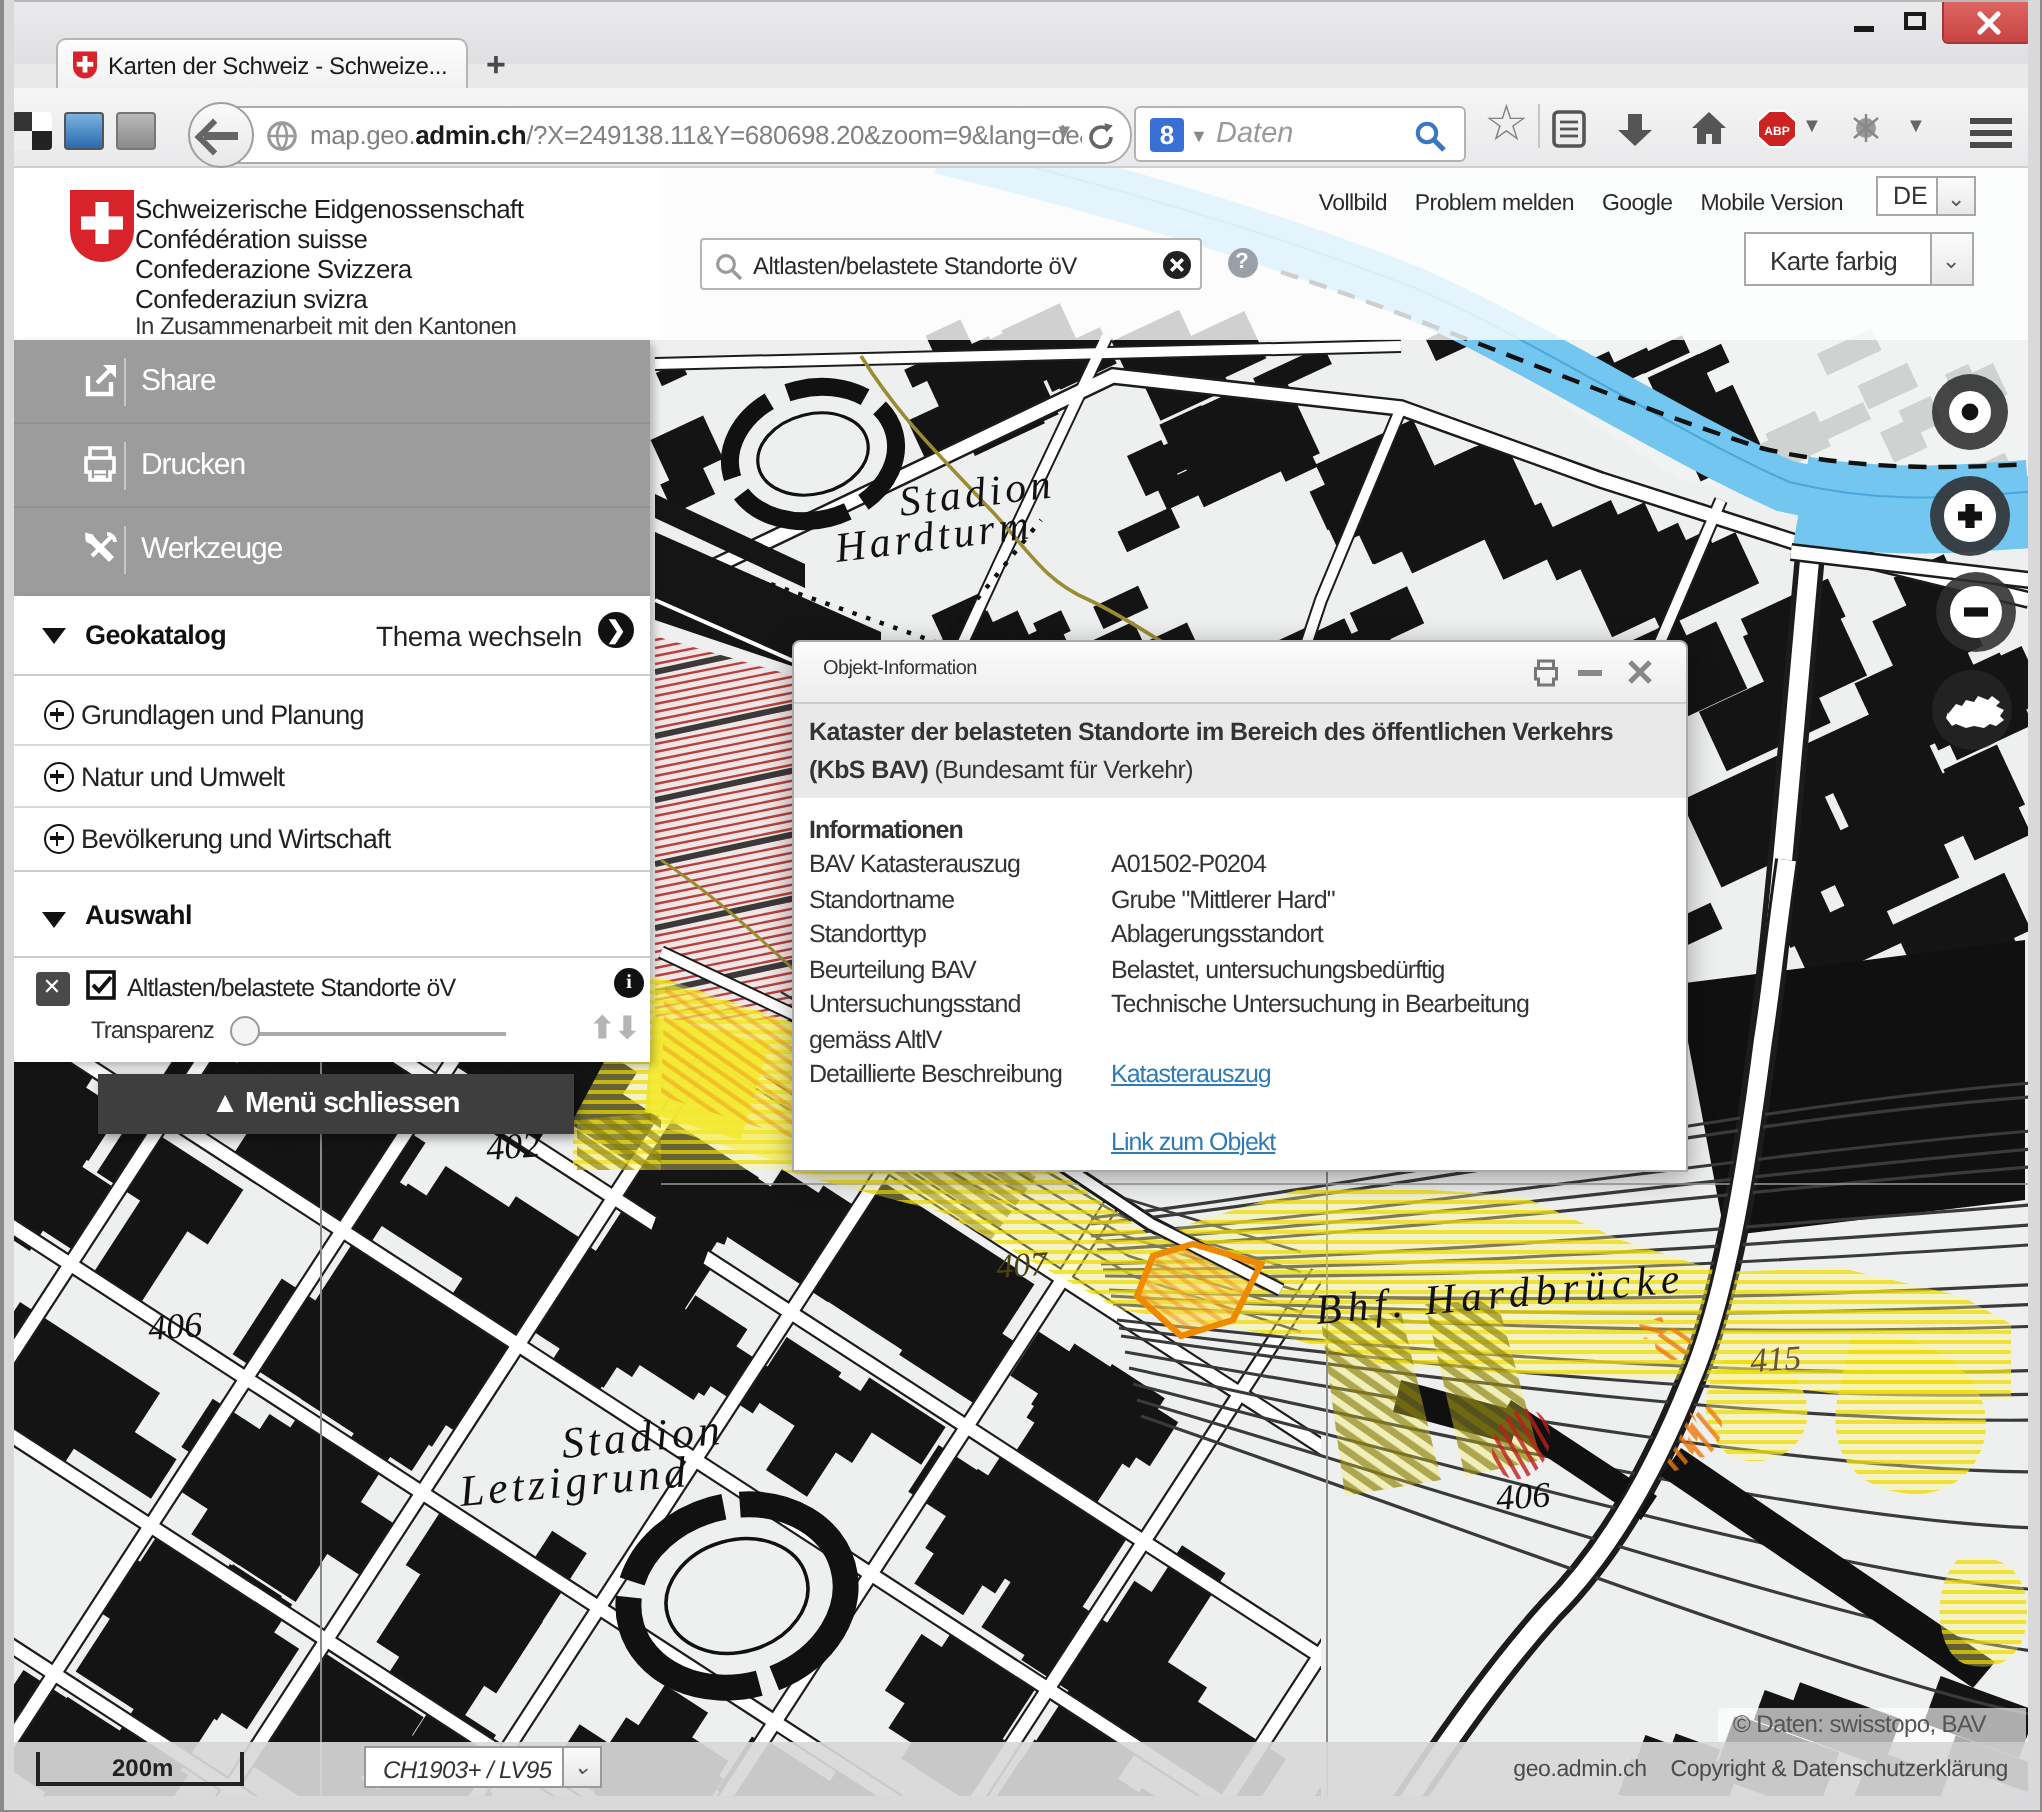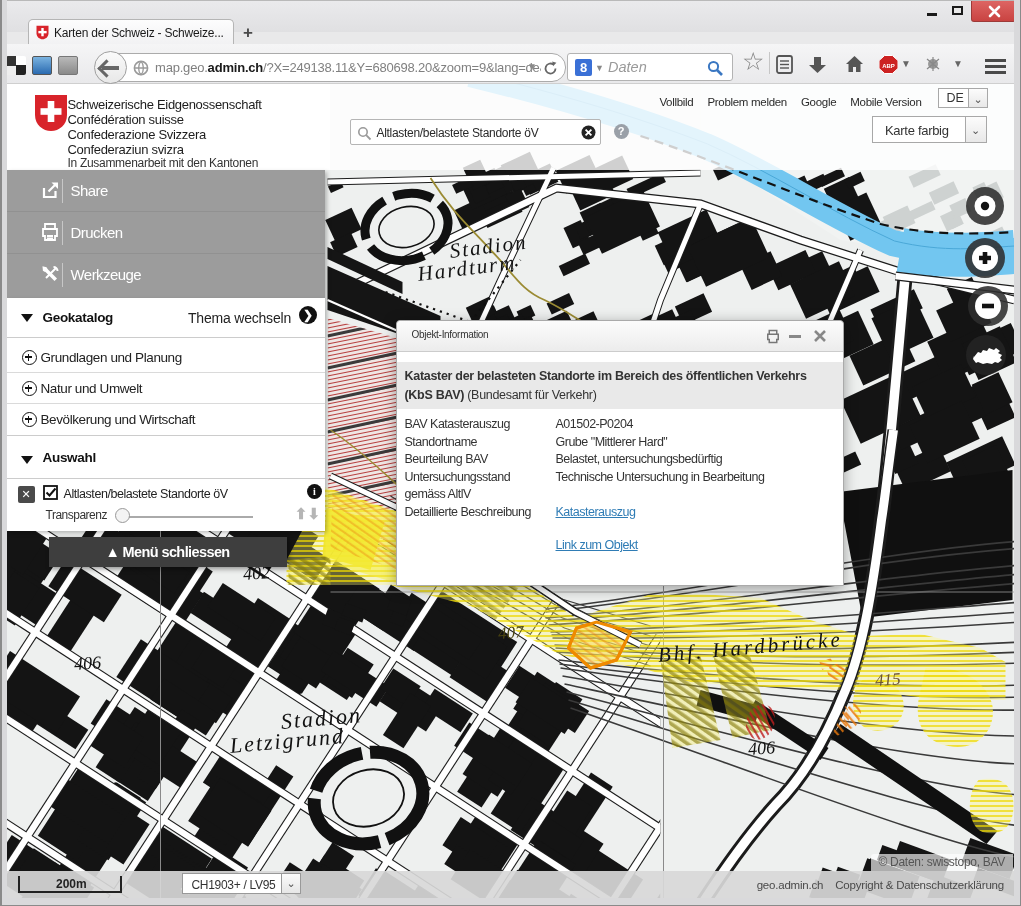--- a/index.html
+++ b/index.html
@@ -75,30 +75,30 @@
 .catrow .t { position:absolute; left:34px; top:8px; font-size:13.5px; letter-spacing:-0.4px; color:#222; }
 #selrow { position:relative; height:52px; }
 #menuclose { position:absolute; left:42px; top:366.5px; width:238px; height:30px; background:#3e3e3e;
   color:#fff; font-size:14.5px; letter-spacing:-0.6px; font-weight:bold; text-align:center; line-height:30px; box-shadow:2px 2px 5px rgba(0,0,0,0.4);}
 
 #popup { position:absolute; left:389px; top:236px; width:448.5px; height:266px; background:#fff;
   border:1px solid #aaa; border-radius:4px 4px 0 0; box-shadow:0 3px 14px rgba(0,0,0,0.35); overflow:hidden;}
 #popup .phead { position:relative; height:31px; background:linear-gradient(#fcfcfc,#ececec);
   border-bottom:1px solid #ccc; border-radius:4px 4px 0 0;}
 #popup .phead .t { position:absolute; left:15px; top:8px; font-size:10px; letter-spacing:-0.3px; color:#333; }
-#popup .pdesc { position:relative; background:#e9e9e9; margin-top:10px; padding:5px 10px 5px 8px; font-size:12.5px; letter-spacing:-0.3px; color:#333; line-height:18.5px;}
+#popup .pdesc { position:relative; background:#e9e9e9; margin-top:0; padding:5px 10px 5px 8px; font-size:12.5px; letter-spacing:-0.3px; color:#333; line-height:18.5px;}
 #popup .pbody { position:relative; padding:7px 8px 0 8px; font-size:12.5px; letter-spacing:-0.5px; color:#333; }
 .prow { position:relative; line-height:17.5px; }
 .prow .k { display:inline-block; width:151px; vertical-align:top; }
 a.plink { color:#2f7cb5; text-decoration:underline; }
 
 #bottombar { position:absolute; left:0; bottom:0; width:1007.5px; height:27px; background:rgba(216,216,216,0.92); }
 #attrib { position:absolute; right:1px; bottom:27px; height:17px; background:rgba(255,255,255,0.65);
-  border-radius:3px 0 0 0; font-size:12px; letter-spacing:-0.3px; color:#555; padding:1px 8px 0 8px;}
-#coordsel { position:absolute; left:175px; bottom:4px; width:119px; height:21px; background:#fff; border:1px solid #999; }
+  border-radius:3px 0 0 0; font-size:12px; letter-spacing:-0.3px; color:#555; padding:1px 20px 0 8px;}
+#coordsel { position:absolute; left:175px; bottom:4px; width:119px; height:21px; background:#fff; border:1px solid #999;font-style:italic; }
 #coordsel .tx { position:absolute; left:9px; top:4px; font-size:12px; letter-spacing:-0.3px; color:#333; }
 #coordsel .vb { position:absolute; right:0; top:0; width:19px; height:19px; border-left:1px solid #999;
   background:linear-gradient(#fbfbfb,#e6e6e6);}
 #blinks { position:absolute; right:10px; bottom:7px; font-size:11.5px; letter-spacing:-0.2px; color:#4a4a4a; }
 .frame { position:absolute; background:#d9d9db; }
 </style></head>
 <body>
 <div id="win">
   <div id="titlebar">
     <div id="tab">
@@ -830,22 +830,24 @@
         <svg style="position:absolute;right:62px;top:8px" width="16" height="15" viewBox="0 0 20 20">
             <path d="M5,7 V2 h10 v5 M3,7 h14 v7 h-2 v4 H5 v-4 H3 Z" stroke="#777" stroke-width="2" fill="none"></path>
           </svg>
         <div style="position:absolute;right:42px;top:14px;width:12px;height:3px;background:#888;"></div>
         <svg style="position:absolute;right:16px;top:8px" width="14" height="14" viewBox="0 0 14 14">
             <path d="M2,2 L12,12 M12,2 L2,12" stroke="#888" stroke-width="2.6"></path>
           </svg>
       </div>
       <div class="pdesc"><b>Kataster der belasteten Standorte im Bereich des öffentlichen Verkehrs<br>(KbS BAV)</b> (Bundesamt für Verkehr)</div>
       <div class="pbody">
+        <div style="font-weight:bold;line-height:18px;">Informationen</div>
         <div class="prow"><span class="k">BAV Katasterauszug</span><span class="v">A01502-P0204</span></div>
         <div class="prow"><span class="k">Standortname</span><span class="v">Grube "Mittlerer Hard"</span></div>
+        <div class="prow"><span class="k">Standorttyp</span><span class="v">Ablagerungsstandort</span></div>
         <div class="prow"><span class="k">Beurteilung BAV</span><span class="v">Belastet, untersuchungsbedürftig</span></div>
         <div class="prow"><span class="k">Untersuchungsstand<br>gemäss AltlV</span><span class="v" style="vertical-align:top">Technische Untersuchung in Bearbeitung</span></div>
         <div class="prow"><span class="k">Detaillierte Beschreibung</span><span class="v"><a class="plink" href="#k">Katasterauszug</a></span></div>
         <div class="prow" style="margin-top:16px"><span class="k"></span><span class="v"><a class="plink" href="#l">Link zum Objekt</a></span></div>
       </div>
     </div>
 
     <svg style="position:absolute;right:0px;top:100px" width="60" height="300" viewBox="0 0 60 300">
       <circle cx="31" cy="22" r="19" fill="#2e2e2e" opacity="0.88"></circle>
       <circle cx="31" cy="22" r="10.5" fill="#fff"></circle>

